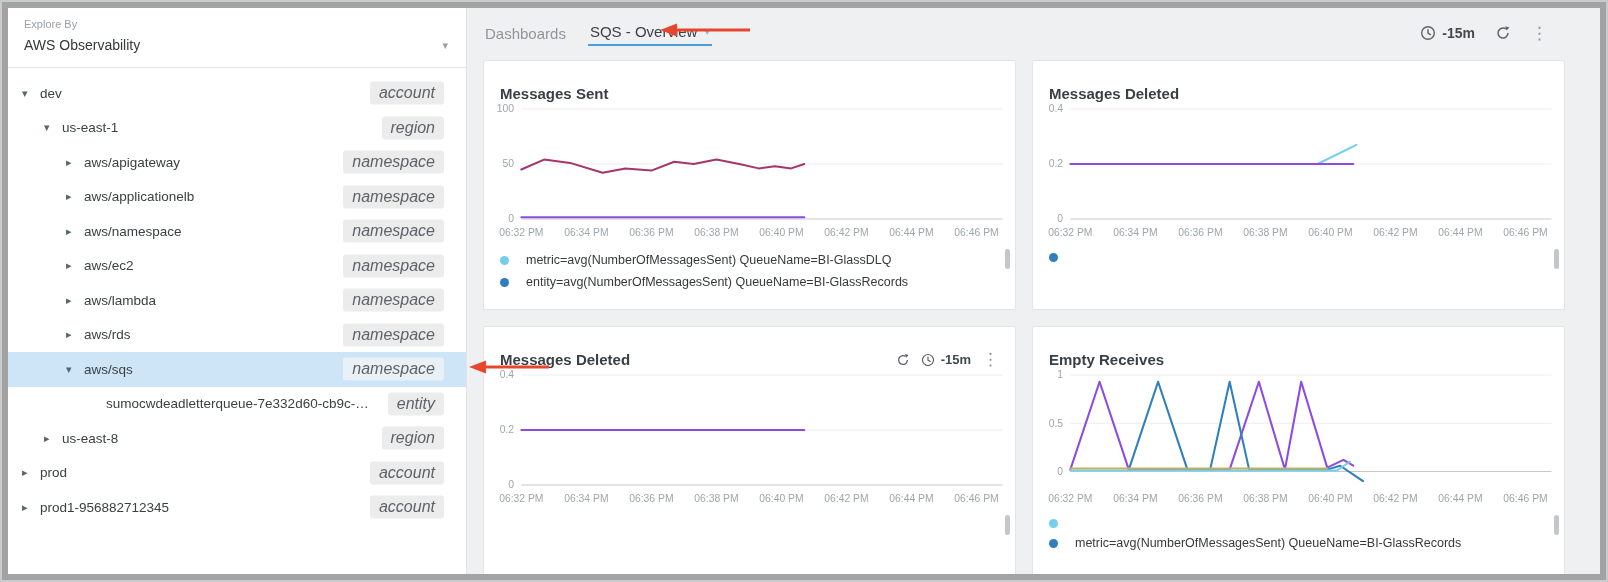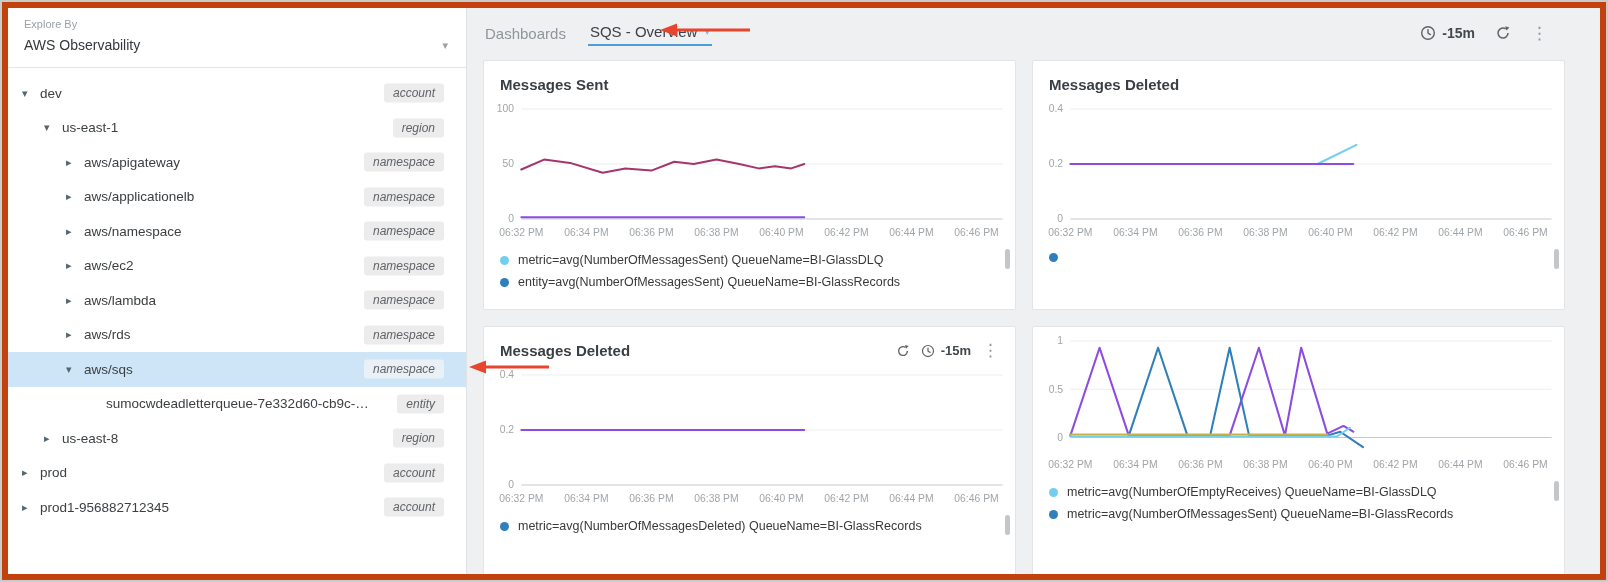--- a/index.html
+++ b/index.html
@@ -1,54 +1,54 @@
 <!DOCTYPE html>
 <html style="--accent: #4a9fd8; --selected: #cde5f6;"><head>
 <meta charset="utf-8">
 <style>
   * { box-sizing: border-box; margin: 0; padding: 0; }
   html,body { background:#fff; font-family:"Liberation Sans", sans-serif; }
-  .frame { width:1608px; height:582px; border:2px solid #c9cccd; background:#c2410c; padding:6px; }
+  .frame { width:1608px; height:582px; border:2px solid #c9cccd; background:#a3a3a3; padding:6px; }
   .screen { position:relative; width:1592px; height:566px; display:flex; overflow:hidden; background:#fff; }
 
   
   .sidebar { flex:0 0 459px; width:459px; background:#fff; border-right:1px solid #e0e2e4; overflow:hidden; }
   .sb-head { padding:10px 16px 6px 16px; border-bottom:1px solid #e4e6e8; }
   .explore-by { font-size:11px; color:#9aa0a6; margin-bottom:7px; }
   .source-row { display:flex; justify-content:space-between; align-items:center; font-size:14px; color:#33383c; padding:0 2px 8px 0; cursor:pointer; }
   .chev-lite { color:#9aa0a6; font-size:11px; }
   .tree { padding-top:8px; }
   .tree-row { position:relative; height:34.5px; display:flex; align-items:center; font-size:13.5px; color:#3c4043; cursor:pointer; padding-right:95px; }
   .tree-row.selected { background:var(--selected,#cde5f6); }
   .chev { flex:0 0 18px; width:18px; font-size:11px; color:#54666f; }
   .tree-label { white-space:nowrap; overflow:hidden; text-overflow:ellipsis; }
-  .badge { position:absolute; right:22px; top:50%; transform:translateY(-50%); font-size:12px; font-style:italic; color:#5f6368; background:#ececec; padding:2px 9px 3px 9px; border-radius:3px; white-space:nowrap; }
+  .badge { position:absolute; right:22px; top:50%; transform:translateY(-50%); font-size:16px; font-style:italic; color:#5f6368; background:#ececec; padding:2px 9px 3px 9px; border-radius:3px; white-space:nowrap; }
   .tree-row.selected .badge { background:#e9f1f7; }
 
   
   .main { flex:1 1 auto; background:#eef0f2; display:flex; flex-direction:column; overflow:hidden; }
   .topbar { flex:0 0 50px; height:50px; display:flex; align-items:center; padding:0 52px 0 18px; }
   .crumb { color:#8f959b; font-size:15px; margin-right:22px; cursor:pointer; }
   .dash-select { display:flex; align-items:center; gap:7px; font-size:15px; color:#3c4146; border-bottom:2px solid var(--accent,#4a9fd8); padding:3px 2px 4px 2px; cursor:pointer; }
   .dd-chev { color:#8ab6d8; font-size:11px; }
   .top-icons { margin-left:auto; display:flex; align-items:center; gap:20px; }
   .icon-btn { display:inline-flex; align-items:center; gap:6px; cursor:pointer; }
   .time-text { font-size:14px; font-weight:700; color:#43484d; }
   .kebab { font-size:17px; color:#8f959b; cursor:pointer; line-height:1; }
 
   .grid { display:grid; grid-template-columns:1fr 1fr; gap:16px; padding:2px 35px 0 16px; }
   .panel { position:relative; background:#fff; border:1px solid #e2e4e6; border-radius:2px; height:250px; overflow:hidden; }
-  .panel-head { display:flex; align-items:flex-end; padding:12px 16px 2px 16px; height:34px; }
+  .panel-head { display:flex; align-items:flex-start; padding:24px 16px 2px 16px; height:34px; }
   .panel-title { font-size:15px; font-weight:700; color:#3a3f44; }
   .panel-controls { margin-left:auto; display:flex; align-items:center; gap:11px; }
   .panel-controls .time-text { font-size:13px; }
   .chart-svg { display:block; width:100%; height:148px; }
   .tick { font-size:10px; fill:#a0a5a9; font-family:"Liberation Sans", sans-serif; }
   .legend { position:relative; padding:2px 22px 8px 16px; }
-  .legend-row { display:flex; align-items:center; gap:9px; font-size:12.5px; color:#37393b; margin:8px 0; white-space:nowrap; overflow:hidden; }
+  .legend-row { display:flex; align-items:center; gap:17px; font-size:12.5px; color:#37393b; margin:8px 0; white-space:nowrap; overflow:hidden; }
   .dot { width:9px; height:9px; border-radius:50%; flex:0 0 9px; }
   .legend-sb { position:absolute; right:5px; top:6px; width:5px; height:20px; border-radius:3px; background:#c4c7ca; cursor:pointer; }
 
   
   .arrow { position:absolute; z-index:30; pointer-events:none; }
   .arrow-1 { left:650px; top:11px; }
   .arrow-2 { left:460px; top:348px; }
 </style>
 </head>
 <body>
@@ -252,28 +252,27 @@
               <text class="tick" x="98.7" y="141" text-anchor="middle">06:34 PM</text>
               <text class="tick" x="161.4" y="141" text-anchor="middle">06:36 PM</text>
               <text class="tick" x="224.1" y="141" text-anchor="middle">06:38 PM</text>
               <text class="tick" x="286.8" y="141" text-anchor="middle">06:40 PM</text>
               <text class="tick" x="349.5" y="141" text-anchor="middle">06:42 PM</text>
               <text class="tick" x="412.2" y="141" text-anchor="middle">06:44 PM</text>
               <text class="tick" x="474.9" y="141" text-anchor="middle">06:46 PM</text>
               <polyline fill="none" stroke="#8d4be0" stroke-width="2" stroke-linejoin="round" stroke-linecap="round" points="36.0,69.0 308.8,69.0"></polyline>
             </svg>
             <div class="legend">
-              <div class="legend-row">
-                <span class="dot" style="background:#2f7fba"></span>
-                <span>metric=avg(NumberOfMessagesDeleted) QueueName=BI-GlassRecords</span>
-              </div>
               <span class="legend-sb"></span>
             </div>
           </section>
           <section class="panel">
+            <div class="panel-head">
+              <div class="panel-title">Empty Receives</div>
+            </div>
             <svg class="chart-svg" preserveAspectRatio="none" viewBox="0 0 512 148">
               <line x1="36" x2="500" y1="110.5" y2="110.5" stroke="#c6c9cb"></line>
               <text class="tick" x="29" y="114.0" text-anchor="end">0</text>
               <line x1="36" x2="500" y1="62.2" y2="62.2" stroke="#eceded"></line>
               <text class="tick" x="29" y="65.7" text-anchor="end">0.5</text>
               <line x1="36" x2="500" y1="14.0" y2="14.0" stroke="#eceded"></line>
               <text class="tick" x="29" y="17.5" text-anchor="end">1</text>
               <text class="tick" x="36.0" y="141" text-anchor="middle">06:32 PM</text>
               <text class="tick" x="98.7" y="141" text-anchor="middle">06:34 PM</text>
               <text class="tick" x="161.4" y="141" text-anchor="middle">06:36 PM</text>
@@ -283,21 +282,20 @@
               <text class="tick" x="412.2" y="141" text-anchor="middle">06:44 PM</text>
               <text class="tick" x="474.9" y="141" text-anchor="middle">06:46 PM</text>
               <polyline fill="none" stroke="#8d4be0" stroke-width="2" stroke-linejoin="round" stroke-linecap="round" points="36.0,108.6 64.2,20.8 92.4,108.6 189.6,108.6 217.8,20.8 242.9,108.6 258.6,20.8 283.7,106.6 299.4,98.9 308.8,104.7"></polyline>
               <polyline fill="none" stroke="#2f7fba" stroke-width="2" stroke-linejoin="round" stroke-linecap="round" points="92.4,108.6 120.6,20.8 148.9,108.6 170.8,108.6 189.6,20.8 208.4,108.6 283.7,108.6 296.2,104.7 318.2,120.1"></polyline>
               <polyline fill="none" stroke="#c9b24a" stroke-width="2" stroke-linejoin="round" stroke-linecap="round" points="36.0,107.6 283.7,107.6"></polyline>
               <polyline fill="none" stroke="#74cfee" stroke-width="2" stroke-linejoin="round" stroke-linecap="round" points="36.0,109.5 293.1,109.5 305.6,100.8"></polyline>
             </svg>
             <div class="legend">
               <div class="legend-row">
                 <span class="dot" style="background:#74cfee"></span>
-                <span>metric=avg(NumberOfEmptyReceives) QueueName=BI-GlassDLQ</span>
               </div>
               <div class="legend-row">
                 <span class="dot" style="background:#2f7fba"></span>
                 <span>metric=avg(NumberOfMessagesSent) QueueName=BI-GlassRecords</span>
               </div>
               <span class="legend-sb"></span>
             </div>
           </section>
         </div>
     </main>

